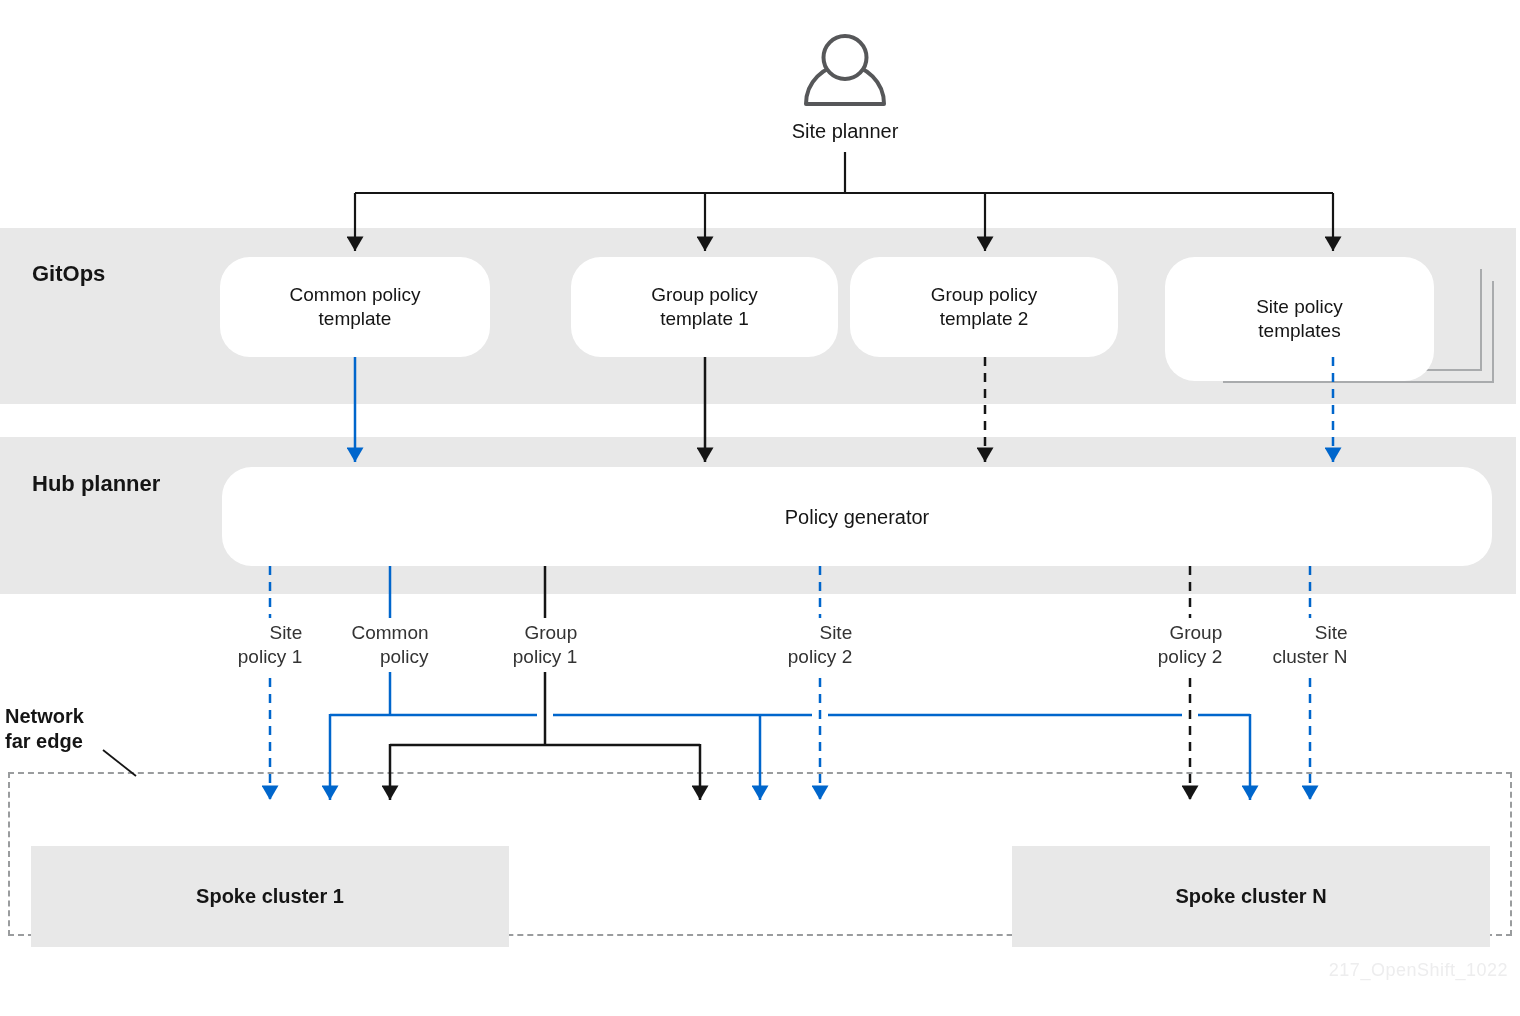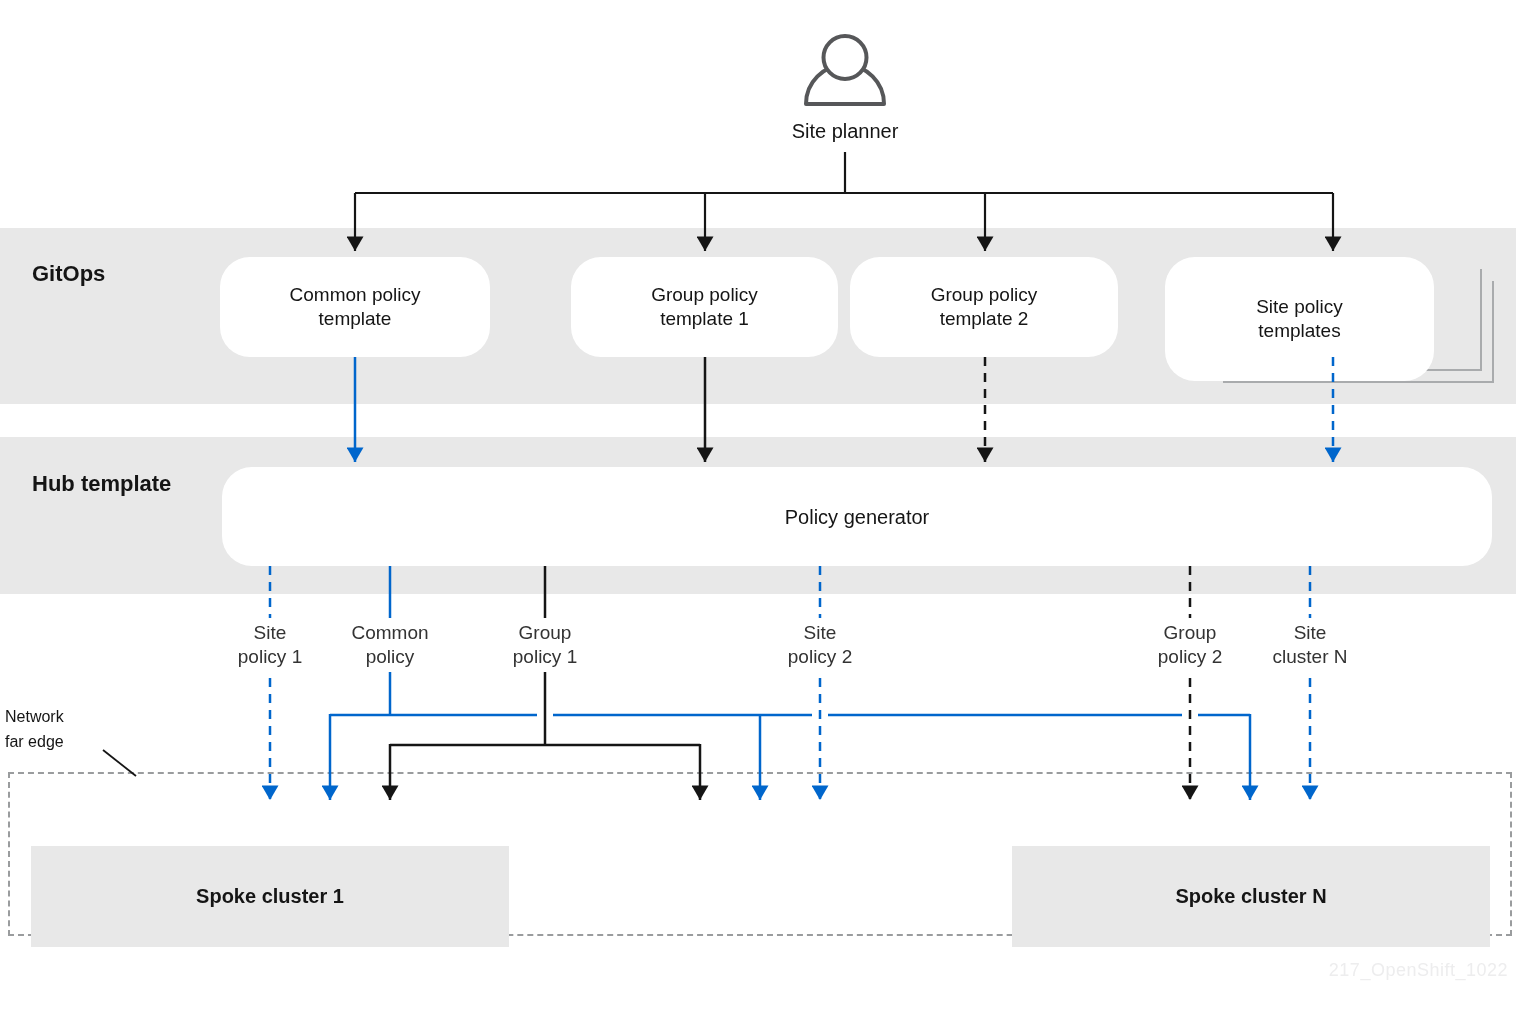--- a/index.html
+++ b/index.html
@@ -17,52 +17,52 @@
   .shadow-rect{
     position:absolute;border-right:2px solid #a9abad;border-bottom:2px solid #a9abad;
     z-index:1;background:transparent;
   }
   .svg-overlay{position:absolute;left:0;top:0;z-index:5;pointer-events:none;}
   .actor-label{
     position:absolute;left:845px;top:120px;transform:translateX(-50%);
     font-size:20px;color:#151515;white-space:nowrap;z-index:6;
   }
   .policy-label{
-    position:absolute;transform:translateX(-50%);text-align:center;
+    position:absolute;transform:translateX(-50%);text-align:right;
     font-size:19px;line-height:24px;color:#333333;background:#ffffff;
     padding:3px 8px;white-space:nowrap;z-index:6;top:618px;
   }
   .edge-zone{
     position:absolute;left:8px;top:772px;width:1500px;height:160px;
     border:2px dashed #9a9c9e;z-index:1;background:transparent;
   }
   .spoke{
     position:absolute;top:805px;height:101px;background:#e8e8e8;
     display:flex;justify-content:center;align-items:center;
     font-size:20px;font-weight:bold;color:#151515;z-index:3;margin-top:41px;
   }
   .edge-label{
-    position:absolute;left:5px;top:704px;font-size:16px;font-weight:normal;
+    position:absolute;left:5px;top:704px;font-size:20px;font-weight:bold;
     line-height:25px;color:#151515;z-index:6;
   }
   .watermark{
     position:absolute;right:12px;top:960px;font-size:18px;color:#ededee;
     letter-spacing:0.5px;z-index:6;
   }
 </style>
 </head>
 <body>
 
 <div class="canvas">
 
   <div class="band" style="top:228px;height:176px;"></div>
   <div class="band" style="top:437px;height:157px;"></div>
 
   <div class="band-label" style="left:32px;top:261px;">GitOps</div>
-  <div class="band-label" style="left:32px;top:471px;">Hub template</div>
+  <div class="band-label" style="left:32px;top:471px;">Hub planner</div>
 
   <div class="shadow-rect" style="left:1211px;top:269px;width:269px;height:100px;"></div>
   <div class="shadow-rect" style="left:1223px;top:281px;width:269px;height:100px;"></div>
 
   <div class="node" style="left:220px;top:257px;width:270px;height:100px;">
     <span>Common policy</span>
     <span>template</span>
   </div>
   <div class="node" style="left:571px;top:257px;width:267px;height:100px;">
     <span>Group policy</span>

